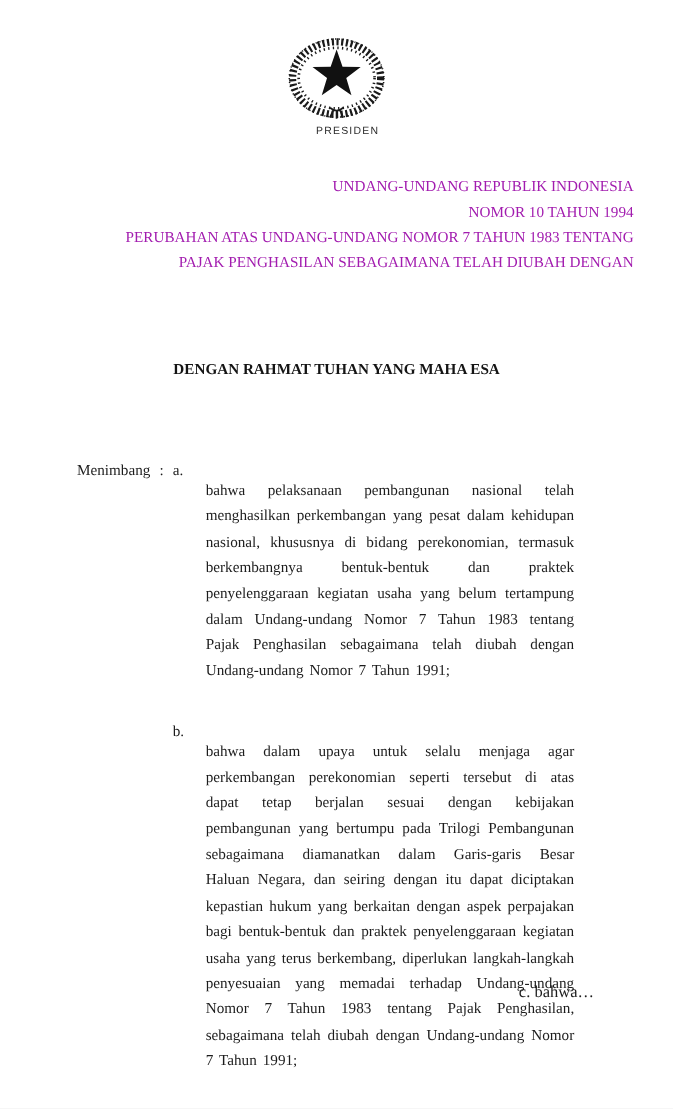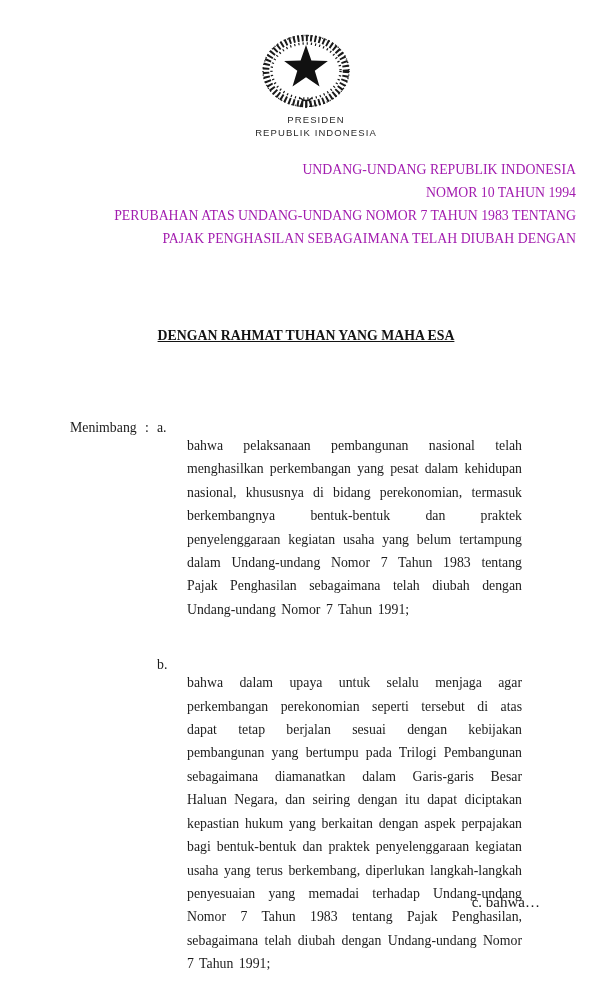--- a/index.html
+++ b/index.html
@@ -27,21 +27,21 @@
   }
 
   
   .title-block {
     position: absolute; top: 158px; left: 36px; width: 540px;
     text-align: right; font-weight: normal; font-size: 13.8px; line-height: 23px;
     color: #a21caf;
   }
   .center-line {
     position: absolute; left: 36px; width: 540px; text-align: center;
-    font-weight: bold; font-size: 13.8px; line-height: 23px; color: #141414; text-decoration: underline;
+    font-weight: bold; font-size: 13.8px; line-height: 23px; color: #141414;
   }
   .invocation { top: 324px; }
   .authority  { top: 371px; }
 
   
   .considerations {
     position: absolute; top: 416px; left: 70px; width: 470px;
     font-size: 13.8px; line-height: 23.4px; word-spacing: 2px;
   }
   .c-label { position: absolute; left: 0; top: 0; }
@@ -65,21 +65,20 @@
 
   <header class="letterhead">
     <svg width="94" height="80" viewBox="0 0 94 80" aria-hidden="true">
       <ellipse cx="47" cy="38" rx="43" ry="35.5" fill="none" stroke="#1a1a1a" stroke-width="1.4" stroke-dasharray="1 2.6"></ellipse>
       <ellipse cx="47" cy="38" rx="40" ry="33" fill="none" stroke="#1a1a1a" stroke-width="6.5" stroke-dasharray="2 2.3"></ellipse>
       <ellipse cx="47" cy="38" rx="34.5" ry="27.5" fill="none" stroke="#1a1a1a" stroke-width="2.4" stroke-dasharray="1.2 3"></ellipse>
       <polygon fill="#111111" points="47,12 52.4,27.6 68.9,27.9 55.8,37.8 60.5,53.6 47,44.2 33.5,53.6 38.3,37.8 25.1,27.9 41.6,27.6"></polygon>
       <path d="M41 65 q6 5 12 0 M44 67 l-3 7 M50 67 l3 7 M47 68 v7" fill="none" stroke="#1a1a1a" stroke-width="1.6"></path>
     </svg>
     <div class="lh-line">PRESIDEN</div>
-    <div class="lh-line">REPUBLIK INDONESIA</div>
   </header>
 
   <section class="title-block">
     <div>UNDANG-UNDANG REPUBLIK INDONESIA</div>
     <div>NOMOR 10 TAHUN 1994</div>
     <div>PERUBAHAN ATAS UNDANG-UNDANG NOMOR 7 TAHUN 1983 TENTANG</div>
     <div>PAJAK PENGHASILAN SEBAGAIMANA TELAH DIUBAH DENGAN</div>
   </section>
 
   <div class="center-line invocation">DENGAN RAHMAT TUHAN YANG MAHA ESA</div>

